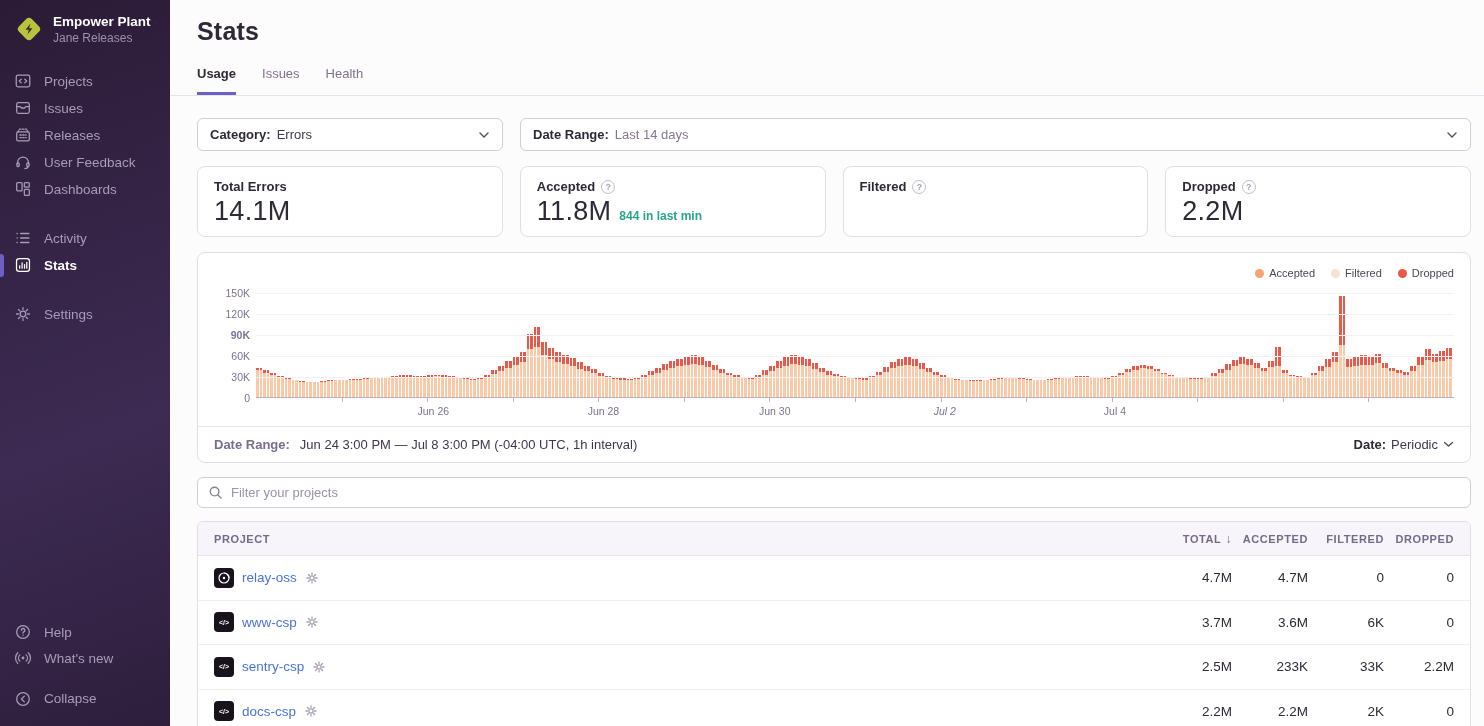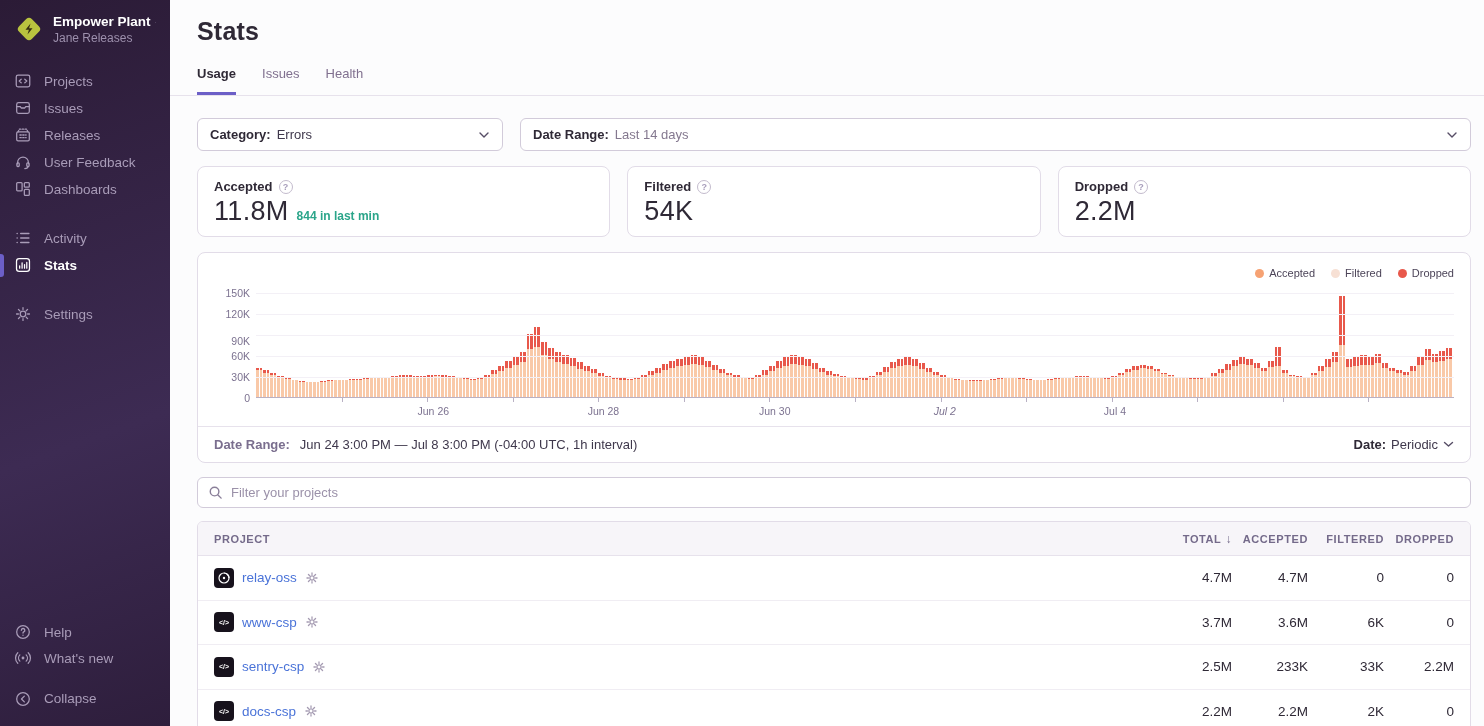--- a/index.html
+++ b/index.html
@@ -280,35 +280,40 @@
             <svg class="sic" width="12" height="8" viewBox="0 0 12 8" style="color:#574e66">
                 <path d="M2 2l4 4 4-4"></path>
               </svg>
             </span>
         </div>
       </div>
 
       <div class="cards-row" id="cards-row">
           <article class="stat-card">
             <div class="stat-label">
+              <span>Total Errors</span>
+            </div>
+            <div class="stat-value-row">
+              <span class="stat-value">14.1M</span>
+            </div>
+          </article>
+          <article class="stat-card">
+            <div class="stat-label">
               <span>Accepted</span>
               <span class="help-circ">?</span>
             </div>
             <div class="stat-value-row">
               <span class="stat-value">11.8M</span>
               <span class="stat-sub">844 in last min</span>
             </div>
           </article>
           <article class="stat-card">
             <div class="stat-label">
               <span>Filtered</span>
               <span class="help-circ">?</span>
-            </div>
-            <div class="stat-value-row">
-              <span class="stat-value">54K</span>
             </div>
           </article>
           <article class="stat-card">
             <div class="stat-label">
               <span>Dropped</span>
               <span class="help-circ">?</span>
             </div>
             <div class="stat-value-row">
               <span class="stat-value">2.2M</span>
             </div>
@@ -329,21 +334,21 @@
               <div class="legend-item">
                 <span class="legend-dot" style="background: rgb(232, 88, 75);"></span>
                 <span>Dropped</span>
               </div>
             </div>
           <div class="plot-wrap">
             <div class="ylabels" id="ylabels">
                 <span class="ylab" style="top: 105px;">0</span>
                 <span class="ylab" style="top: 84px;">30K</span>
                 <span class="ylab" style="top: 63px;">60K</span>
-                <span class="ylab" style="top: 48px;">90K</span>
+                <span class="ylab" style="top: 42px; font-weight: bold;">90K</span>
                 <span class="ylab" style="top: 21px;">120K</span>
                 <span class="ylab" style="top: 0px;">150K</span>
               </div>
             <div class="plot" id="plot">
               <div class="bars" id="bars">
                   <div class="bar">
                     <div class="seg-dropped" style="height: 2.8px;"></div>
                     <div class="seg-accepted" style="height: 26.6px;"></div>
                   </div>
                   <div class="bar">

